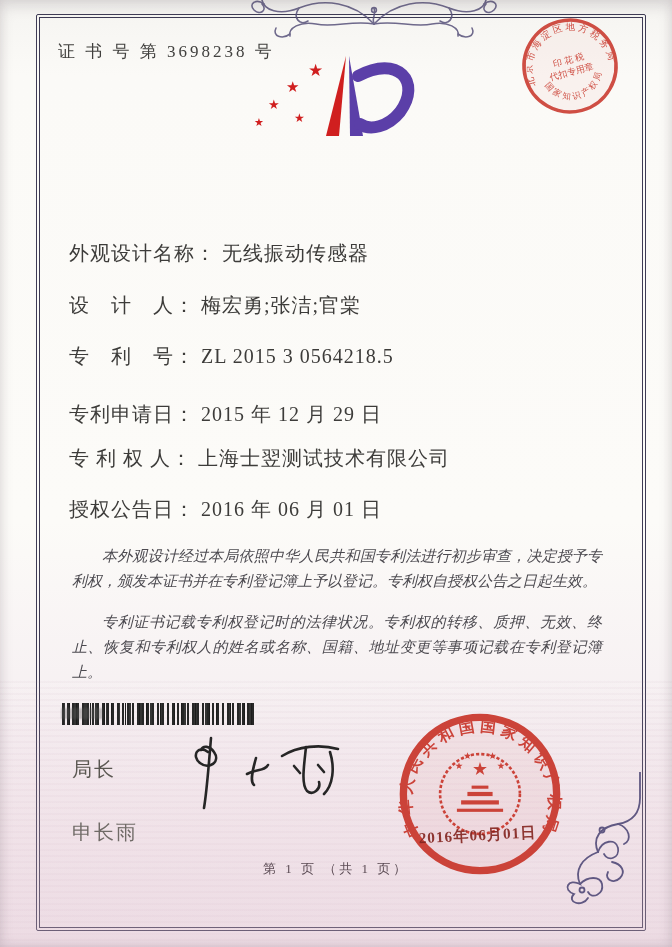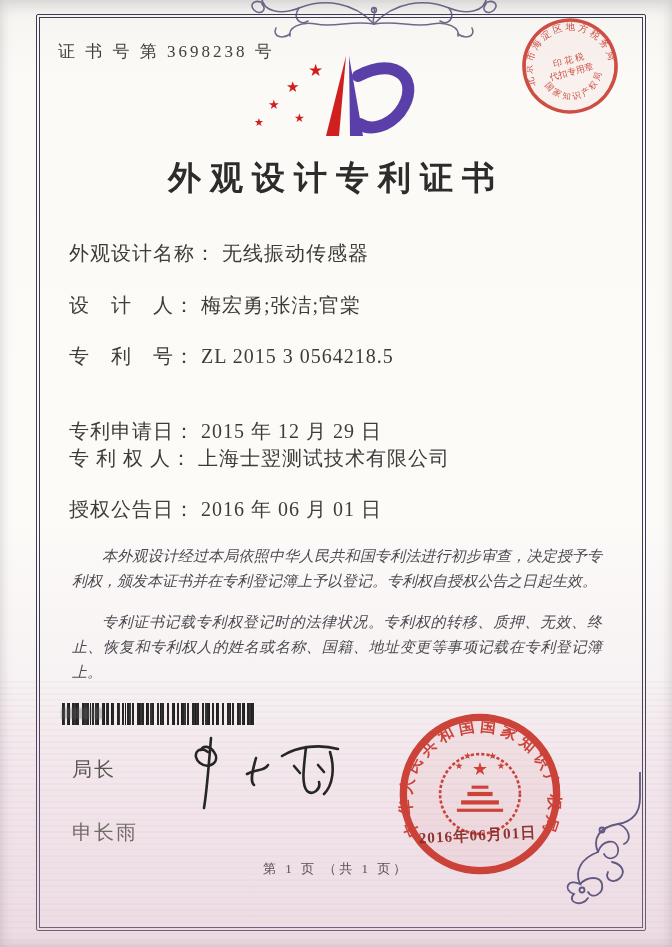--- a/index.html
+++ b/index.html
@@ -13,21 +13,21 @@
   .tint{position:absolute;left:0;right:0;bottom:0;height:270px;pointer-events:none;
     background:linear-gradient(180deg,rgba(228,190,205,0) 0%,rgba(226,188,204,.20) 55%,rgba(222,186,204,.30) 100%),
     repeating-linear-gradient(0deg,rgba(170,130,155,.05) 0 2px,rgba(0,0,0,0) 2px 6px);}
   .certno{position:absolute;left:58px;top:40px;font-size:17px;letter-spacing:3px;color:#41403e;}
   .title{position:absolute;left:0;right:0;top:156px;text-align:center;font-size:33px;
     font-weight:bold;letter-spacing:9px;color:#2d2c2b;}
   .logo{position:absolute;left:246px;top:54px;}
   .stamp{position:absolute;left:520px;top:16px;transform:rotate(-15deg);opacity:.88;}
   .row{position:absolute;left:62px;font-size:20px;letter-spacing:1px;color:#3d3c3a;white-space:nowrap;margin-left:7px;}
   .row .val{margin-left:6px;}
-  .r0{top:240px}.r1{top:292px}.r2{top:343px}.r3{top:418px}.r4{top:445px}.r5{top:496px}
+  .r0{top:240px}.r1{top:292px}.r2{top:343px}.r3{top:401px}.r4{top:445px}.r5{top:496px}
   .body{position:absolute;left:56px;top:528px;width:562px;font-size:15px;line-height:25px;
     color:#4c4a50;font-style:italic;text-align:justify;}
   .body p{margin:16px;text-indent:2em;}
   .barcode{position:absolute;left:62px;top:703px;width:192px;height:22px;
     background:
       repeating-linear-gradient(90deg,#1d1d1d 0 2px,rgba(0,0,0,0) 2px 5px),
       repeating-linear-gradient(90deg,#111 0 1px,rgba(0,0,0,0) 1px 7px),
       repeating-linear-gradient(90deg,#2c2c2c 0 3px,rgba(0,0,0,0) 3px 11px);
     filter:contrast(.9);}
   .barcode .smudge{position:absolute;left:0;top:5px;width:40px;height:11px;
@@ -105,21 +105,20 @@
     <text font-size="9.5" fill="#c9372c" letter-spacing="1">
       <textPath href="#taxTop" startOffset="2" textLength="132" lengthAdjust="spacing">北京市海淀区地方税务局</textPath>
     </text>
     <text font-size="8.5" fill="#c9372c">
       <textPath href="#taxBot" startOffset="2" textLength="74" lengthAdjust="spacing">国家知识产权局</textPath>
     </text>
     <text x="50" y="47" text-anchor="middle" font-size="9" fill="#c9372c">印 花 税</text>
     <text x="50" y="59" text-anchor="middle" font-size="9" fill="#c9372c">代扣专用章</text>
   </svg>
 
-  <div class="title">外观设计专利证书</div>
 
   <div class="row r0">
     <span>外观设计名称：</span><span class="val">无线振动传感器</span>
   </div>
   <div class="row r1">
     <span>设　计　人：</span><span class="val">梅宏勇;张洁;官棠</span>
   </div>
   <div class="row r2">
     <span>专　利　号：</span><span class="val">ZL 2015 3 0564218.5</span>
   </div>

